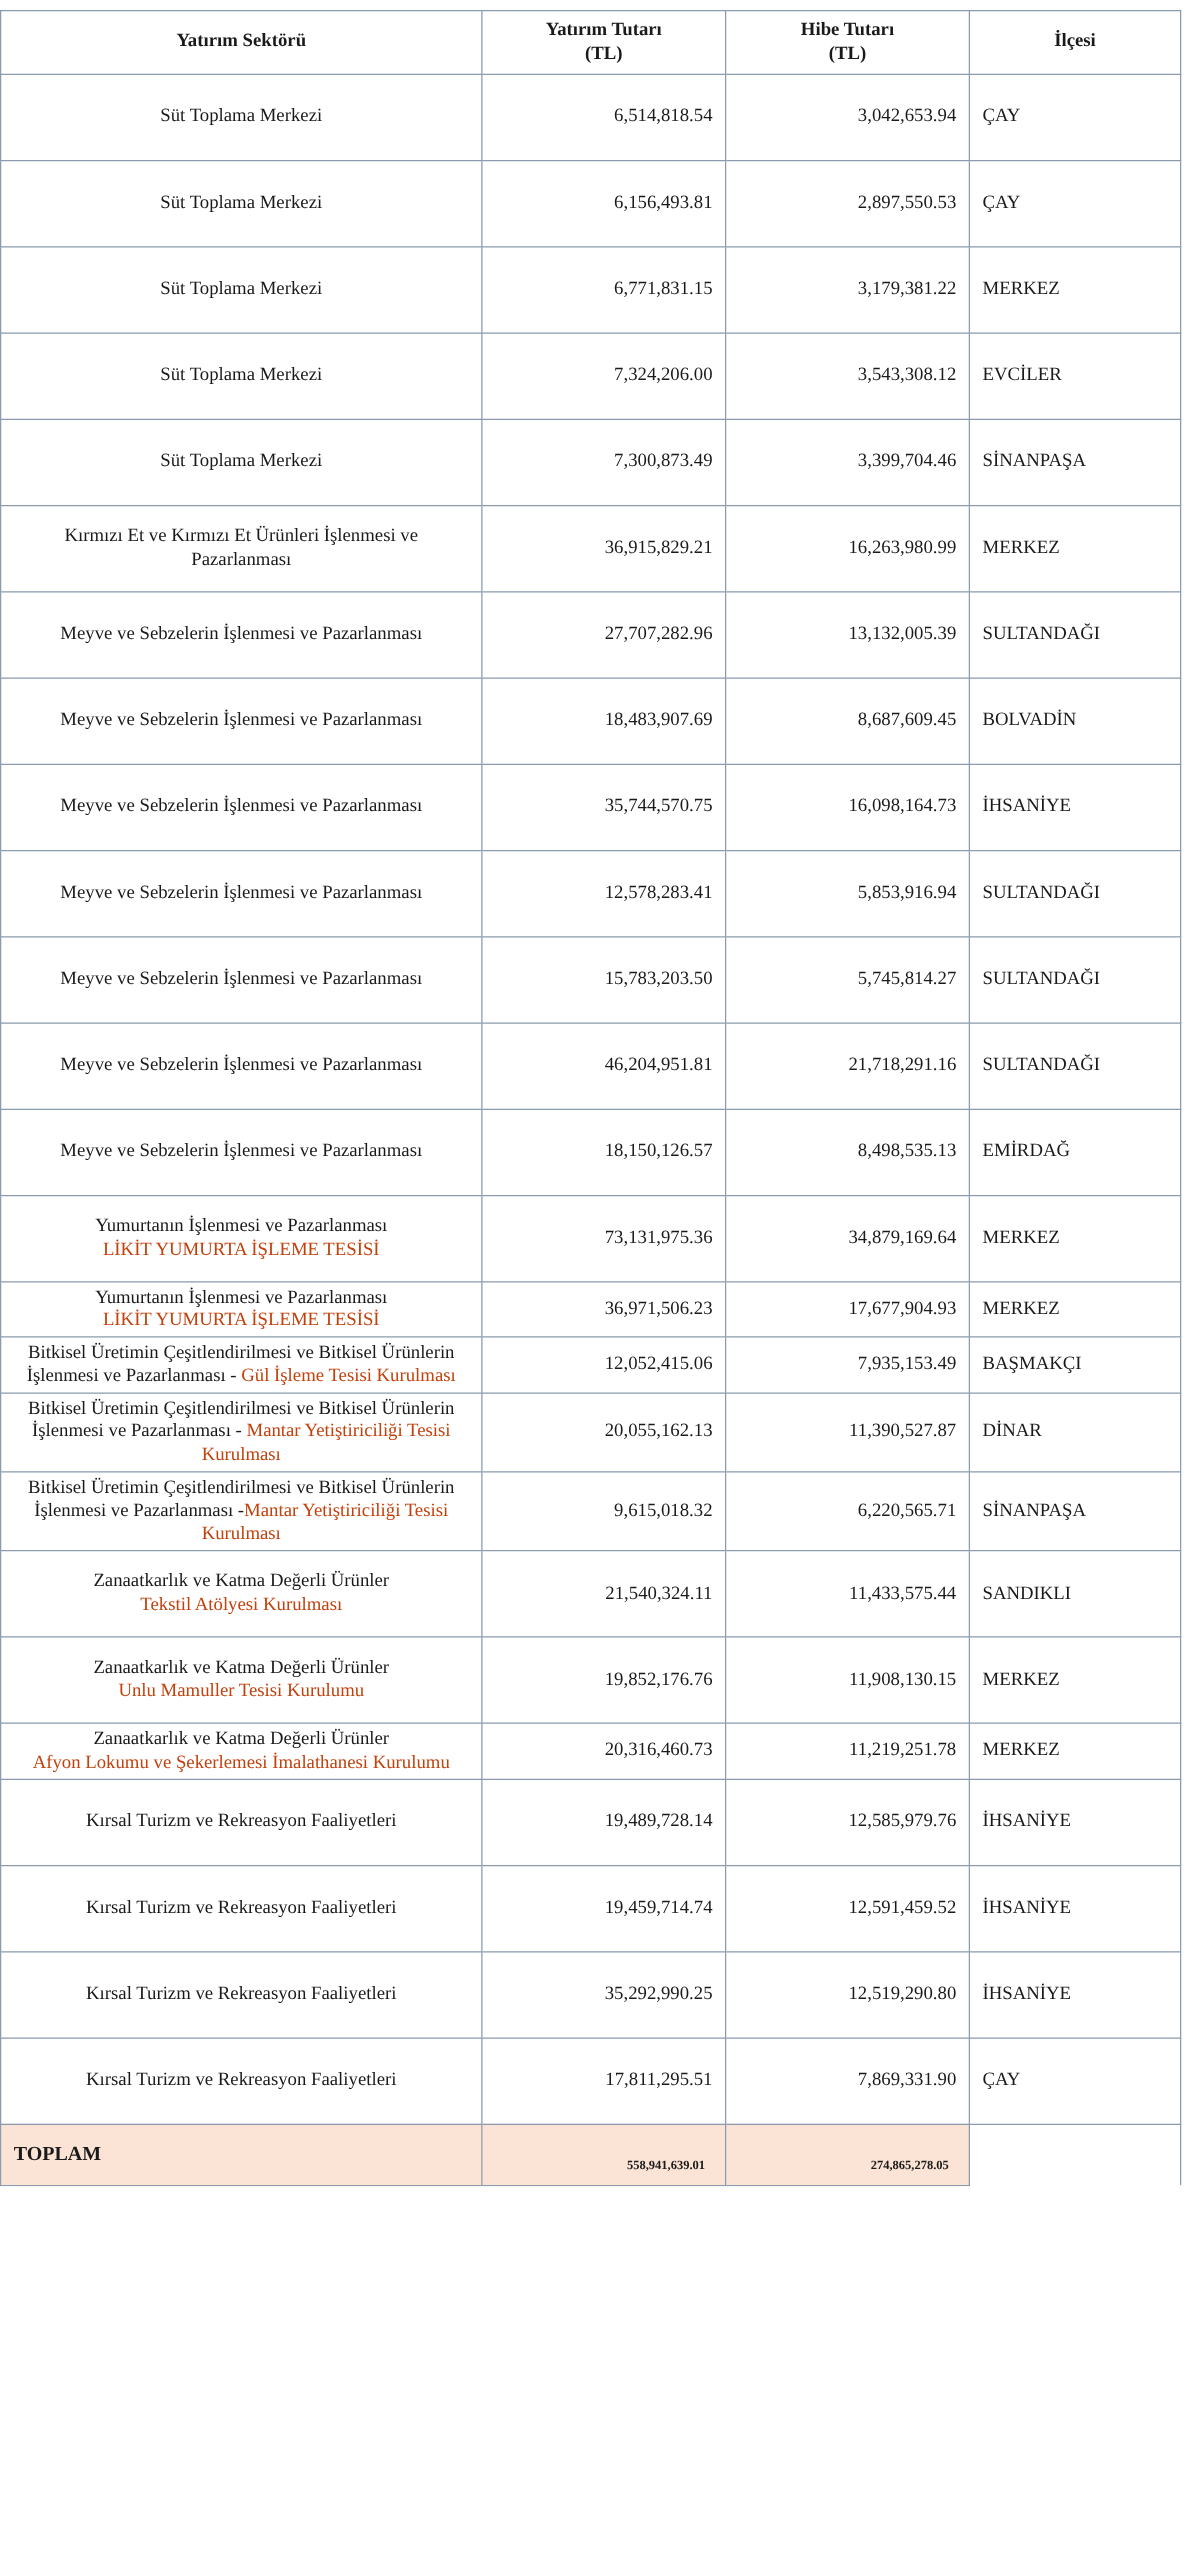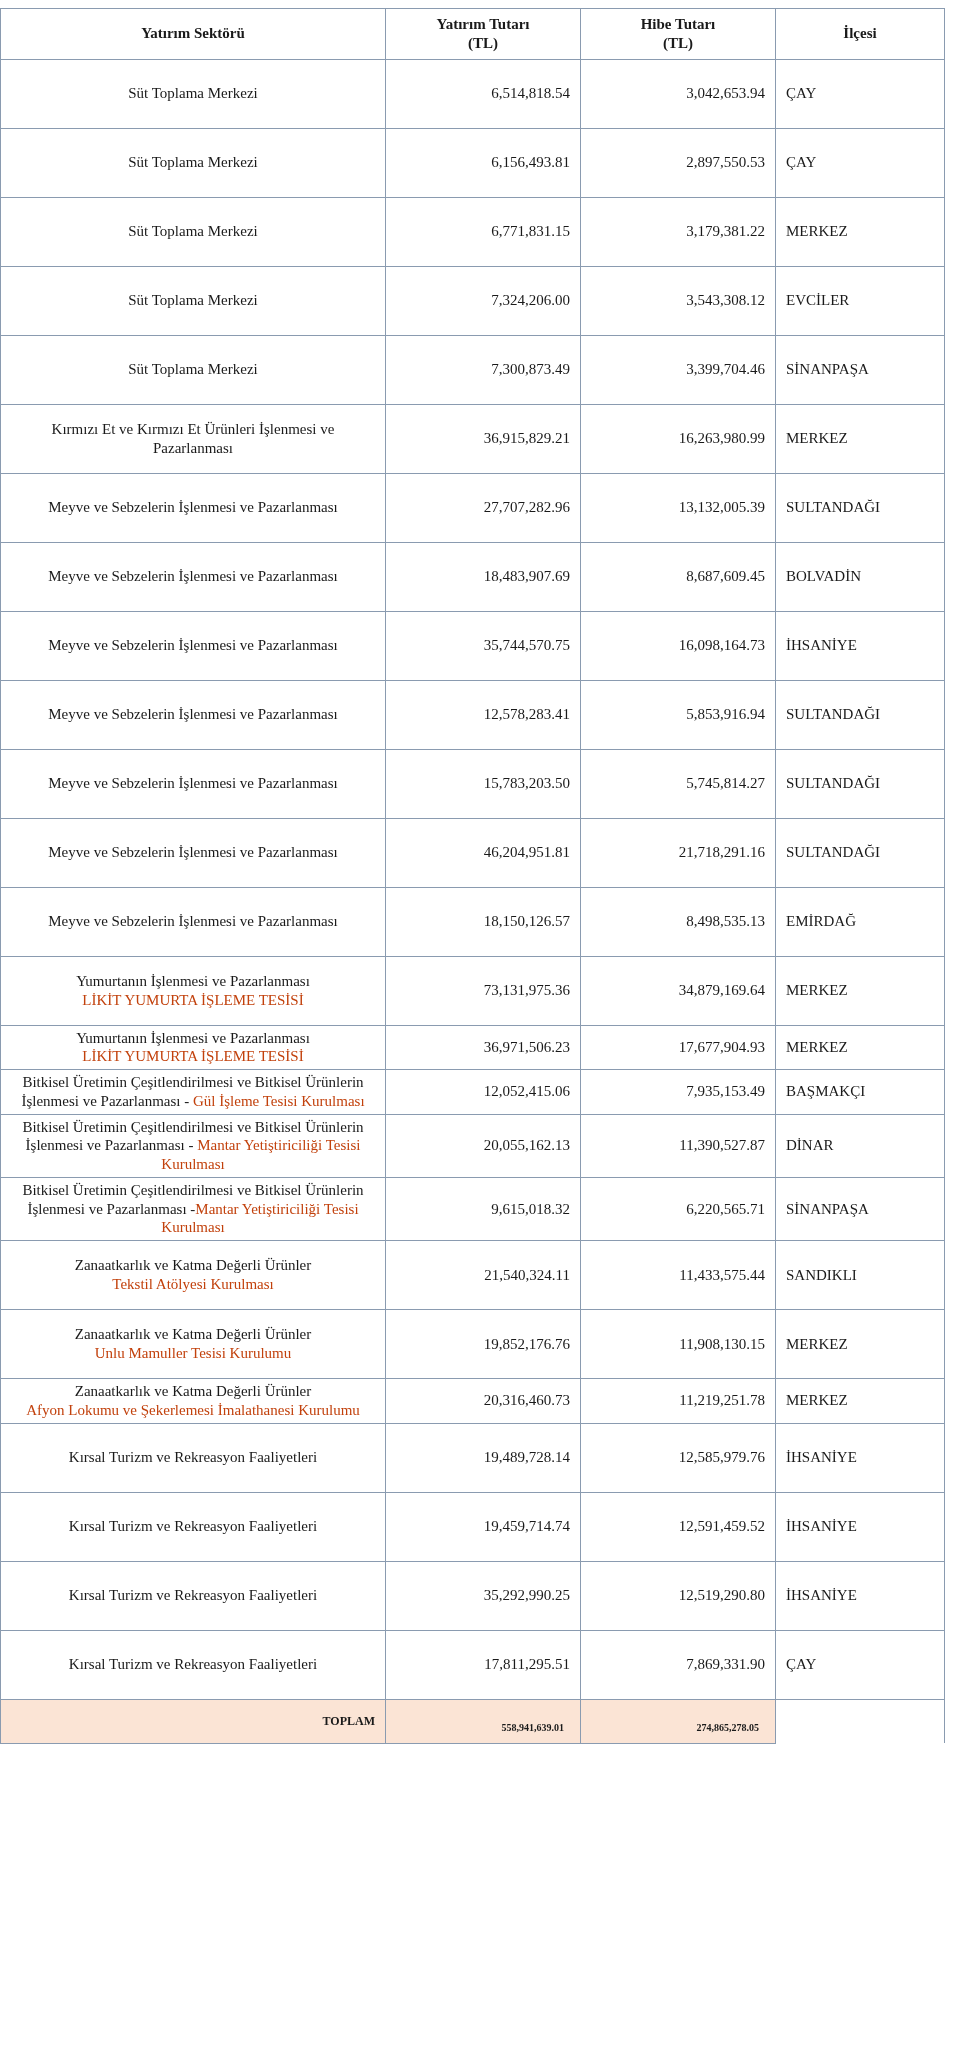--- a/index.html
+++ b/index.html
@@ -60,22 +60,22 @@
   }
   .sector-line { display: block; }
   tr.compact td.sector { padding-top: 3px; padding-bottom: 3px; }
   tr.compact td { height: auto; }
 
   tfoot td {
     background: #fbe4d5;
     font-weight: bold;
   }
   tfoot td.total-label {
-    text-align: right;
-    font-size: 12px;
+    text-align: left;
+    font-size: 16px;
     padding-top: 14px;
     padding-bottom: 14px;
   }
   tfoot td.total-num {
     text-align: right;
     vertical-align: bottom;
     padding-right: 16px;
     font-size: 10px;
     padding-bottom: 8px;
   }

